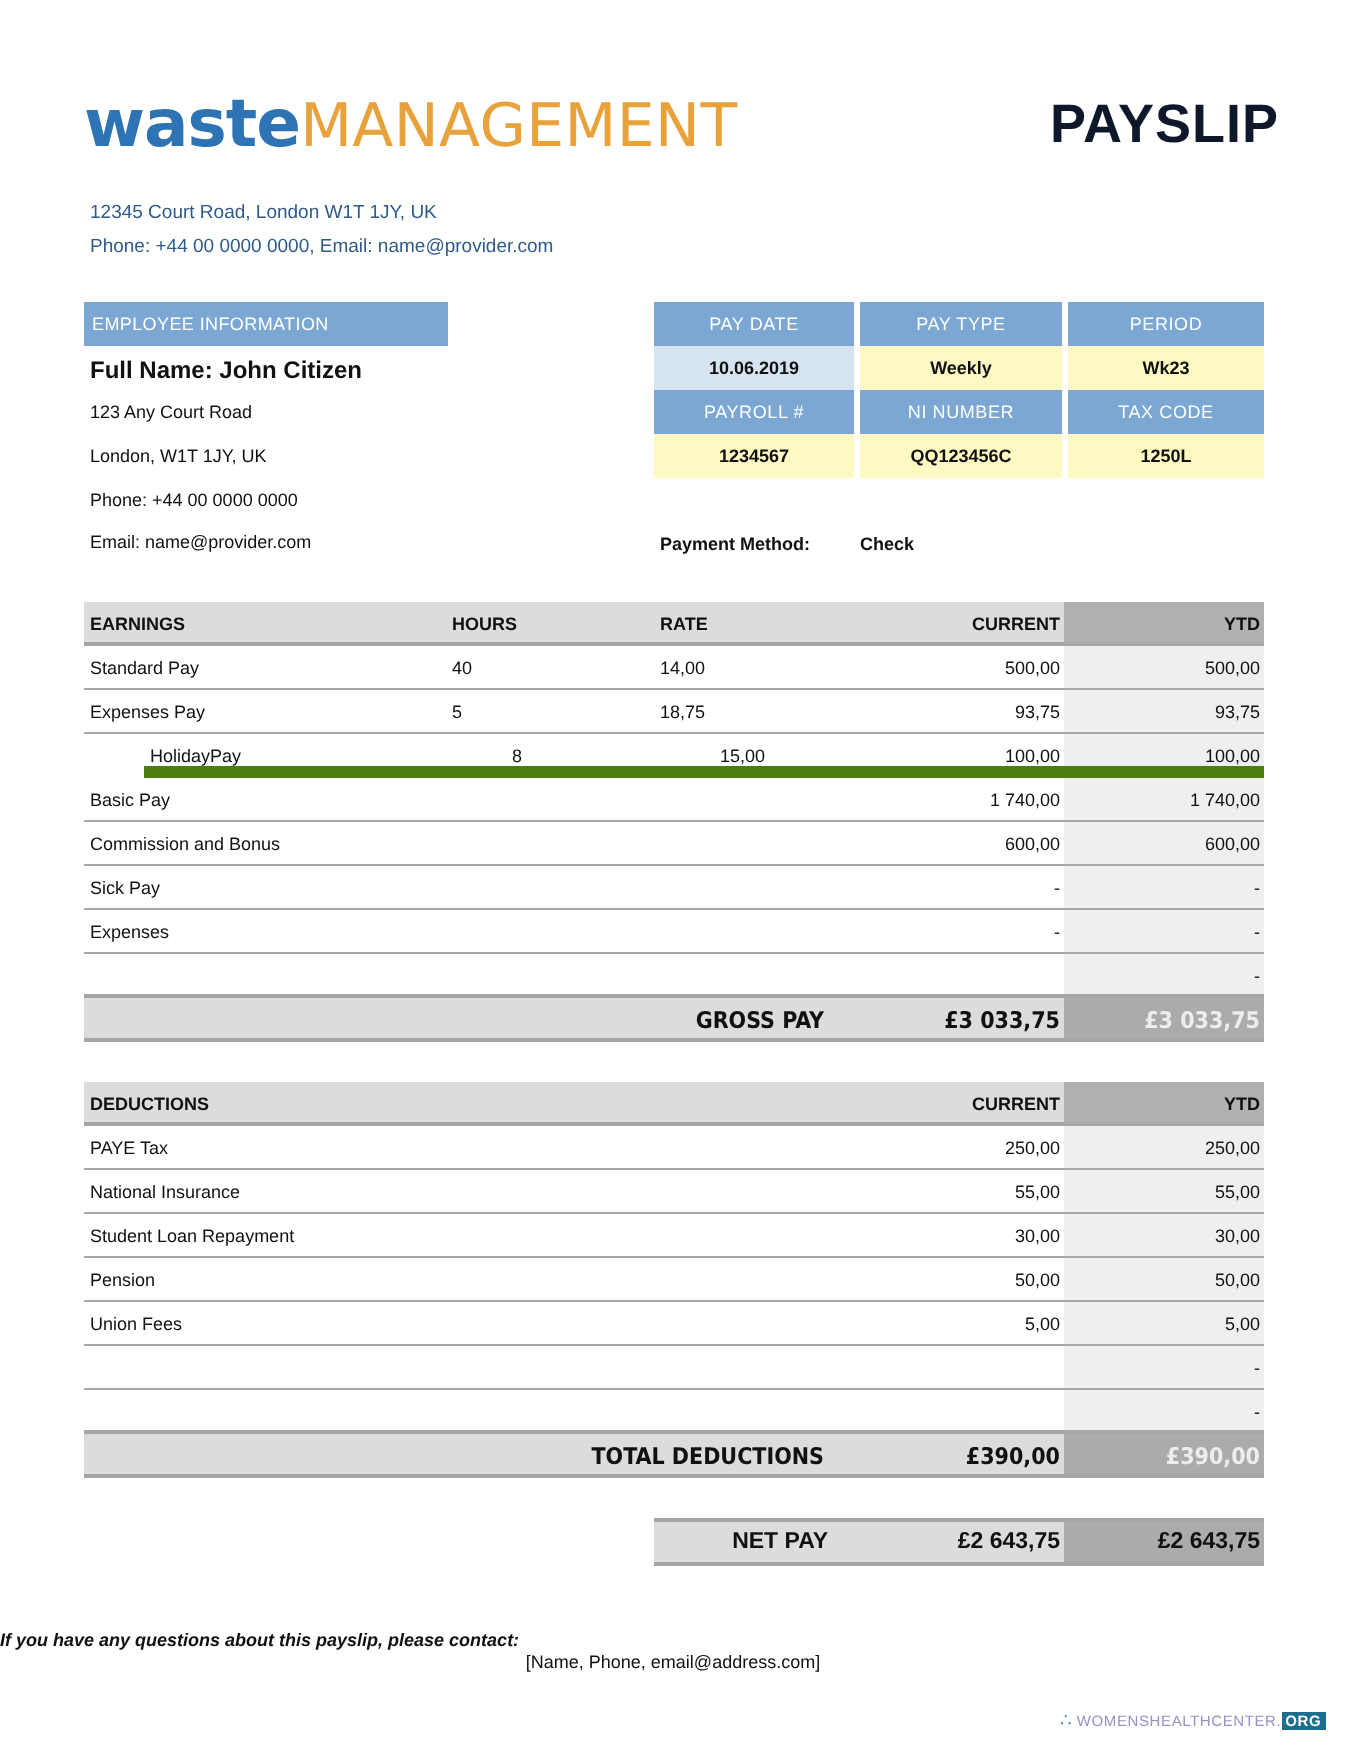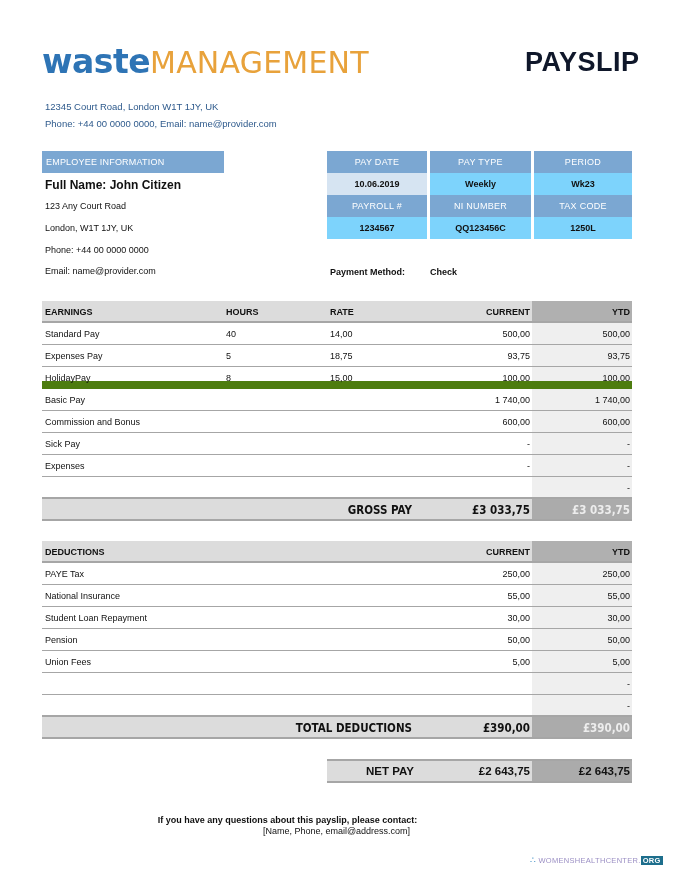--- a/index.html
+++ b/index.html
@@ -19,50 +19,50 @@
 
   
   .emp-head { left: 42px; top: 151px; width: 182px; height: 22px; background: #7ba7d2; color: #fff;
               font-size: 9px; line-height: 22px; padding-left: 4px; letter-spacing: 0.2px; }
   .emp-name { left: 45px; top: 178px; font-size: 12px; font-weight: bold; }
   .emp-line { left: 45px; font-size: 9px; }
 
   
   .pcell { position: absolute; height: 22px; line-height: 22px; text-align: center; font-size: 9px; }
   .phead { background: #7ba7d2; color: #fff; letter-spacing: 0.3px; }
-  .pval { background: #7dd3fc; font-weight: bold; color: #111; }
+  .pval { background: #fef9c3; font-weight: bold; color: #111; }
   .pval.hl { background: #d6e4f2; }
   .pm-label { left: 330px; top: 267px; font-size: 9px; font-weight: bold; }
   .pm-value { left: 430px; top: 267px; font-size: 9px; font-weight: bold; }
 
   
   .tbl { position: absolute; left: 42px; width: 590px; }
   .row { position: relative; height: 22px; border-bottom: 1px solid #a6a6a6; font-size: 9px; }
   .row.head { background: #dcdcdc; font-weight: bold; border-bottom: 2px solid #a6a6a6; }
-  .row.thick { border-bottom: 8px solid #4d7c0f; }
+  .row.thick { border-bottom: 6px solid #4d7c0f; margin-left: 30px; }
   .row span { position: absolute; top: 0; line-height: 22px; white-space: nowrap; }
   .c-name { left: 3px; }
   .c-hours { left: 184px; }
   .c-rate { left: 288px; }
   .c-cur { right: 102px; text-align: center; }
   .c-ytd { right: 2px; text-align: right; }
   .ytdbg { position: absolute; right: 0; top: 0; width: 100px; height: 100%; background: #efefef; }
   .row.head .ytdbg { background: #b0b0b0; }
   .row.total { height: 22px; background: #dcdcdc; border-bottom: 2px solid #a6a6a6; font-weight: bold; }
   .row.total .ytdbg { background: #ababab; }
   .row.total span { font-size: 11.5px; font-family: "DejaVu Sans Condensed", "DejaVu Sans", sans-serif; }
   .row.total .c-ytd { color: #ededed; }
   .tot-label { right: 220px; }
 
   .net { position: absolute; left: 327px; top: 759px; width: 305px; height: 24px; background: #dcdcdc;
          border-top: 2px solid #a6a6a6; border-bottom: 2px solid #a6a6a6; font-weight: bold; font-size: 11.5px; }
   .net .ytdbg { background: #ababab; }
   .net span { position: absolute; line-height: 20px; top: 0; white-space: nowrap; }
 
-  .footer1 { left: 0; width: 575px; top: 815px; text-align: center; font-size: 9px; font-weight: bold; }
+  .footer1 { left: 0; width: 575px; top: 815px; font-size: 9px; font-weight: bold; font-style: italic; }
   .footer2 { left: 0; width: 673px; top: 826px; text-align: center; font-size: 9px; }
   .wm { left: 530px; top: 855px; font-size: 7.5px; color: #9b8fc4; letter-spacing: 0.3px; white-space: nowrap; }
   .wm .org { background: #1d6e8c; color: #fff; padding: 0 2px; font-weight: bold; }
   .wm .dots { color: #3a8cc4; font-size: 9px; }
 </style>
 </head>
 <body>
 
 <div class="abs logo">
   <span class="w">waste</span><span class="m">MANAGEMENT</span>

